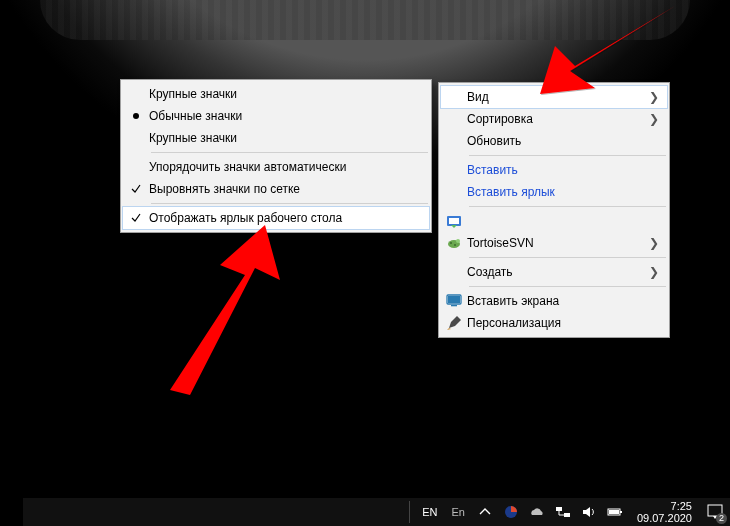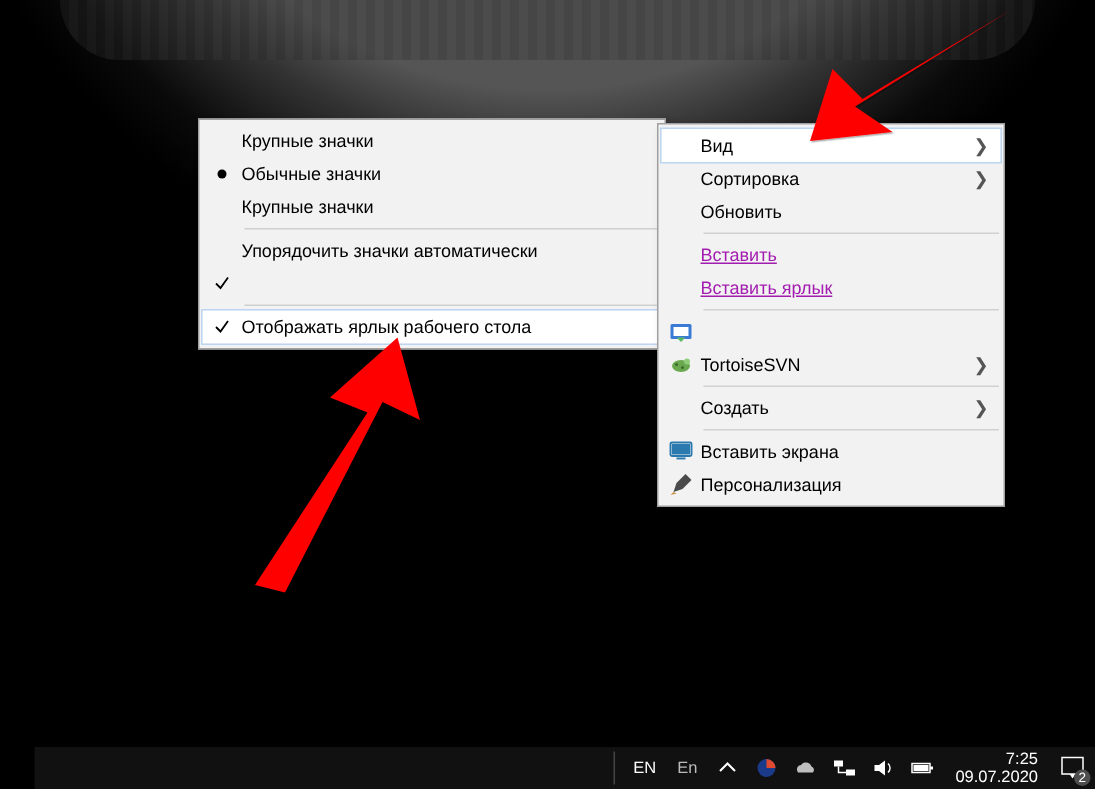--- a/index.html
+++ b/index.html
@@ -8,21 +8,21 @@
       radial-gradient(circle at 50% -220px, #555 0, #555 280px, #333 320px, #0a0a0a 380px, #000 420px);
   }
   .deathstar-trench{position:absolute;left:40px;right:40px;top:-40px;height:80px;background:repeating-linear-gradient(90deg,#2a2a2a 0 6px,#3a3a3a 6px 12px);opacity:.35;border-radius:0 0 40px 40px;}
   
   .ctx{position:absolute;background:#f2f2f2;border:1px solid #a0a0a0;box-shadow:4px 4px 6px rgba(0,0,0,.35);padding:3px 2px;color:#000;}
   .ctx .item{display:flex;align-items:center;height:22px;padding:0 8px 0 0;white-space:nowrap;position:relative;}
   .ctx .item .gutter{width:26px;display:flex;align-items:center;justify-content:center;flex:0 0 26px;}
   .ctx .item .lbl{flex:1 1 auto;padding-right:18px;}
   .ctx .item .arrow{flex:0 0 10px;color:#555;}
   .ctx .item.hover{background:#fff;outline:1px solid #bcd5f0;}
-  .ctx .item.disabled .lbl{color:#a21caf;text-decoration:underline;}
+  .ctx .item.disabled .lbl{color:#1d4ed8;}
   .ctx .sep{height:1px;margin:3px 1px 3px 28px;background:#d0d0d0;}
   .bullet{width:6px;height:6px;border-radius:3px;background:#000;}
   .check{width:10px;height:10px;}
   .check svg{display:block;}
   .sm-icon{width:16px;height:16px;}
   
   .arrow-svg{position:absolute;pointer-events:none;}
   
   .taskbar{position:absolute;left:0;right:0;bottom:0;height:28px;background:#111;display:flex;align-items:center;color:#fff;font-size:11px;margin-left:23px;}
   .tray{margin-left:auto;display:flex;align-items:center;gap:10px;padding-right:6px;height:100%;}
@@ -31,21 +31,21 @@
   .tray .icon{width:16px;height:16px;display:flex;align-items:center;justify-content:center;}
   .tray .clock{display:flex;flex-direction:column;align-items:flex-end;line-height:12px;padding:0 4px;}
   .tray .notif{width:18px;height:18px;position:relative;}
   .tray .notif .badge{position:absolute;right:-3px;bottom:-3px;background:#4e4e4e;color:#fff;border-radius:8px;font-size:9px;padding:0 3px;line-height:11px;}
 </style>
 </head>
 <body>
 <div class="desktop">
   <div class="deathstar-trench"></div>
 
-  <div class="ctx" id="view-submenu" style="left:132px;top:79px;width:306px;">
+  <div class="ctx" id="view-submenu" style="left:120px;top:79px;width:306px;">
     <div class="item">
       <span class="gutter"></span>
       <span class="lbl">Крупные значки</span>
     </div>
     <div class="item">
       <span class="gutter">
           <span class="bullet"></span>
         </span>
       <span class="lbl">Обычные значки</span>
     </div>
@@ -59,20 +59,21 @@
       <span class="lbl">Упорядочить значки автоматически</span>
     </div>
     <div class="item">
       <span class="gutter">
         <span class="check">
             <svg viewBox="0 0 10 10">
               <path d="M1 5 L4 8 L9 1" stroke="#000" stroke-width="1.2" fill="none"></path>
             </svg>
           </span>
       </span>
+      <span class="lbl">Выровнять значки по сетке</span>
     </div>
     <div class="sep"></div>
     <div class="item hover">
       <span class="gutter">
         <span class="check">
             <svg viewBox="0 0 10 10">
               <path d="M1 5 L4 8 L9 1" stroke="#000" stroke-width="1.2" fill="none"></path>
             </svg>
           </span>
       </span>

